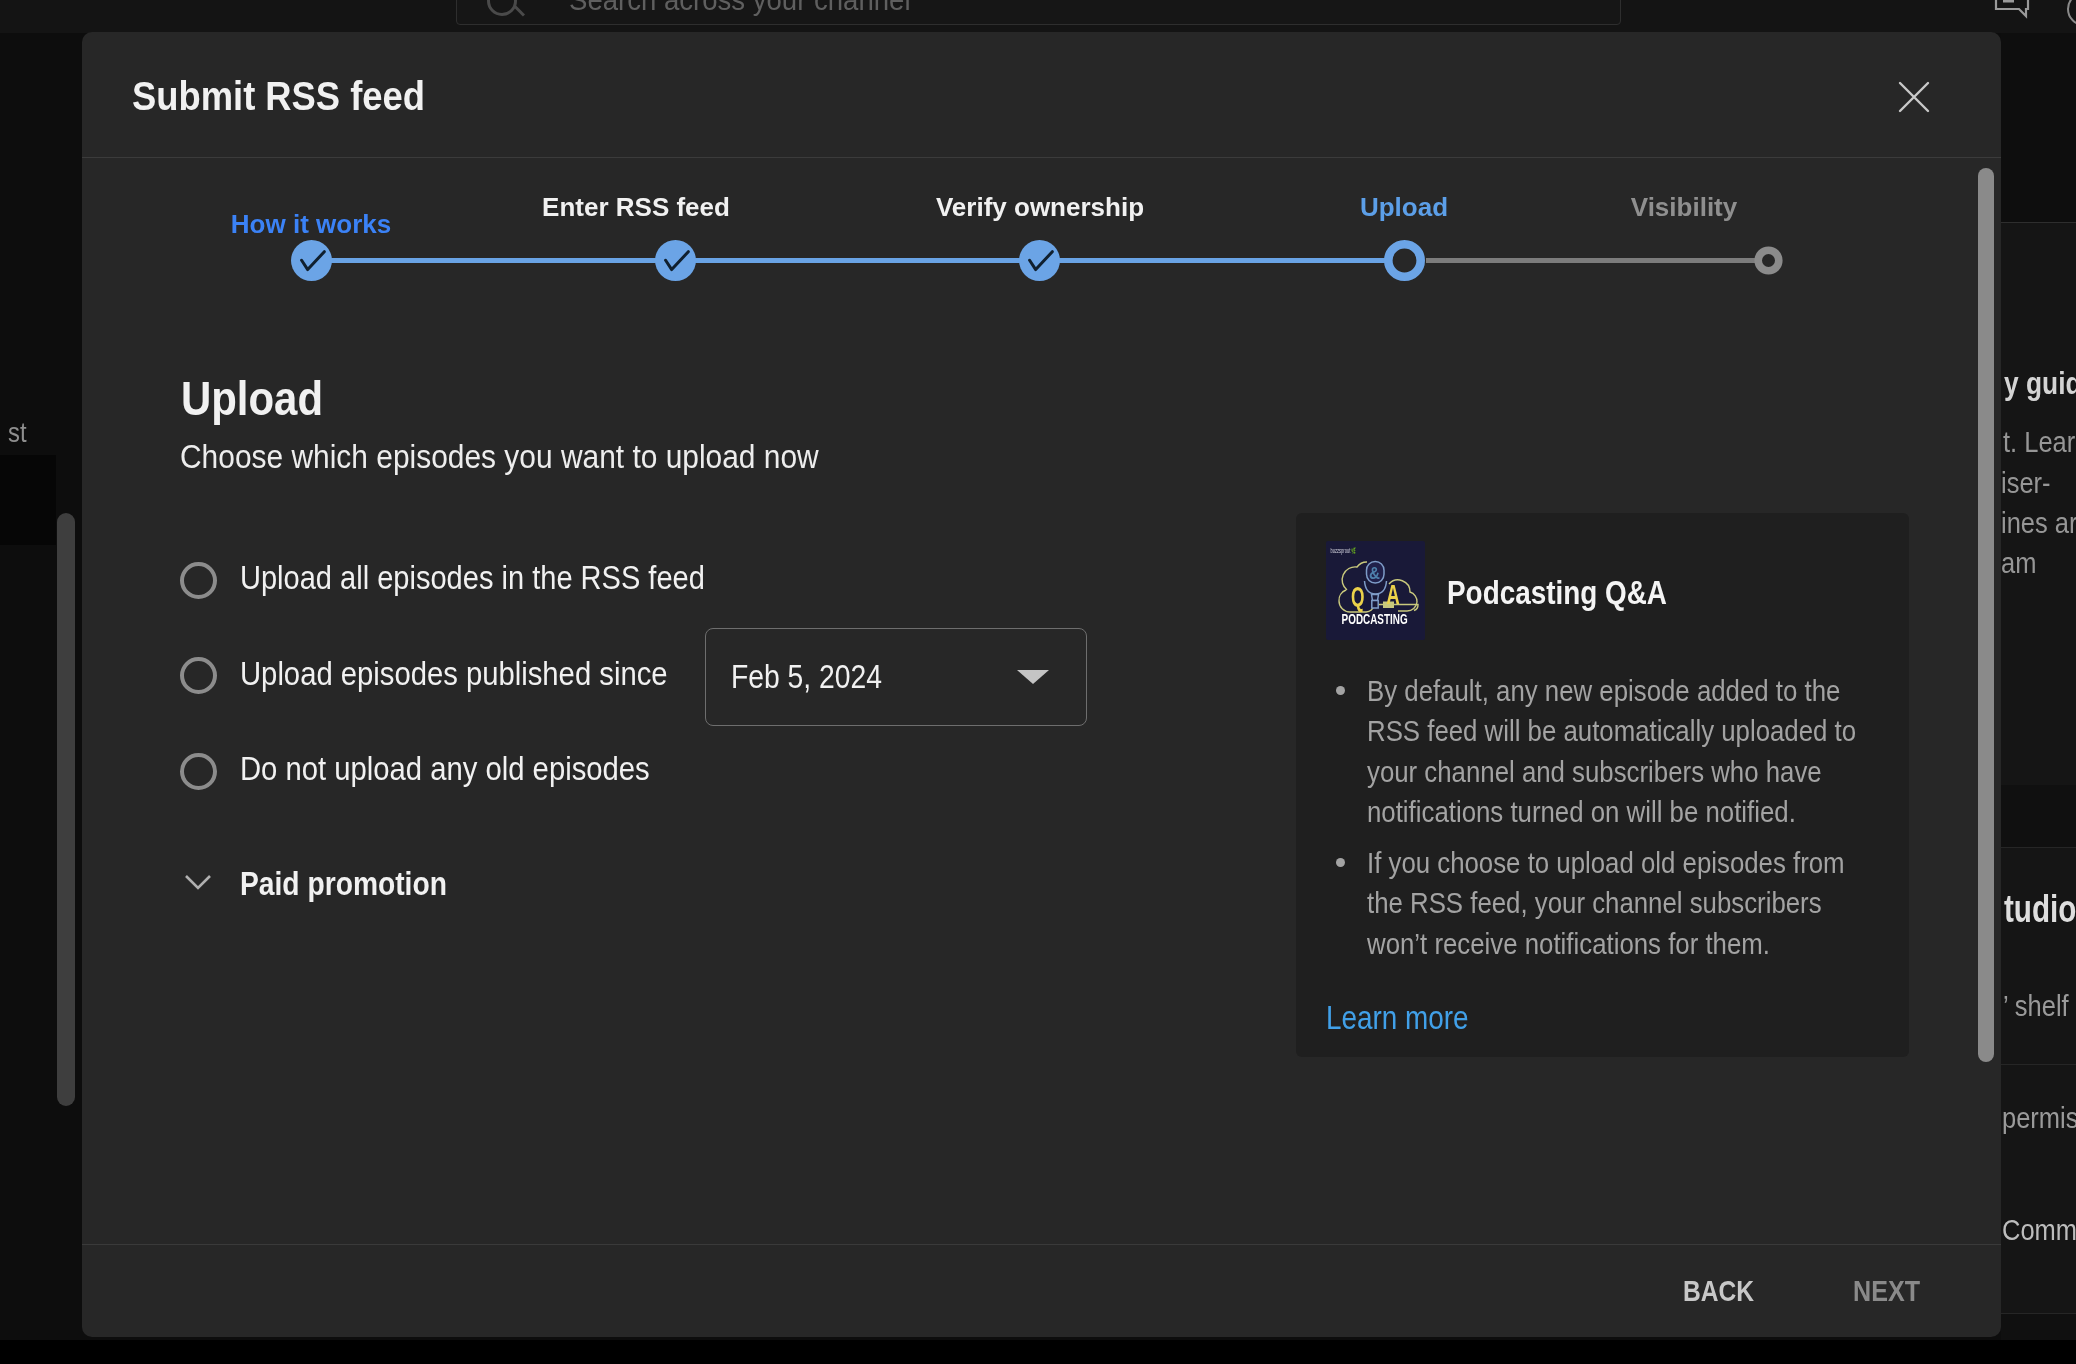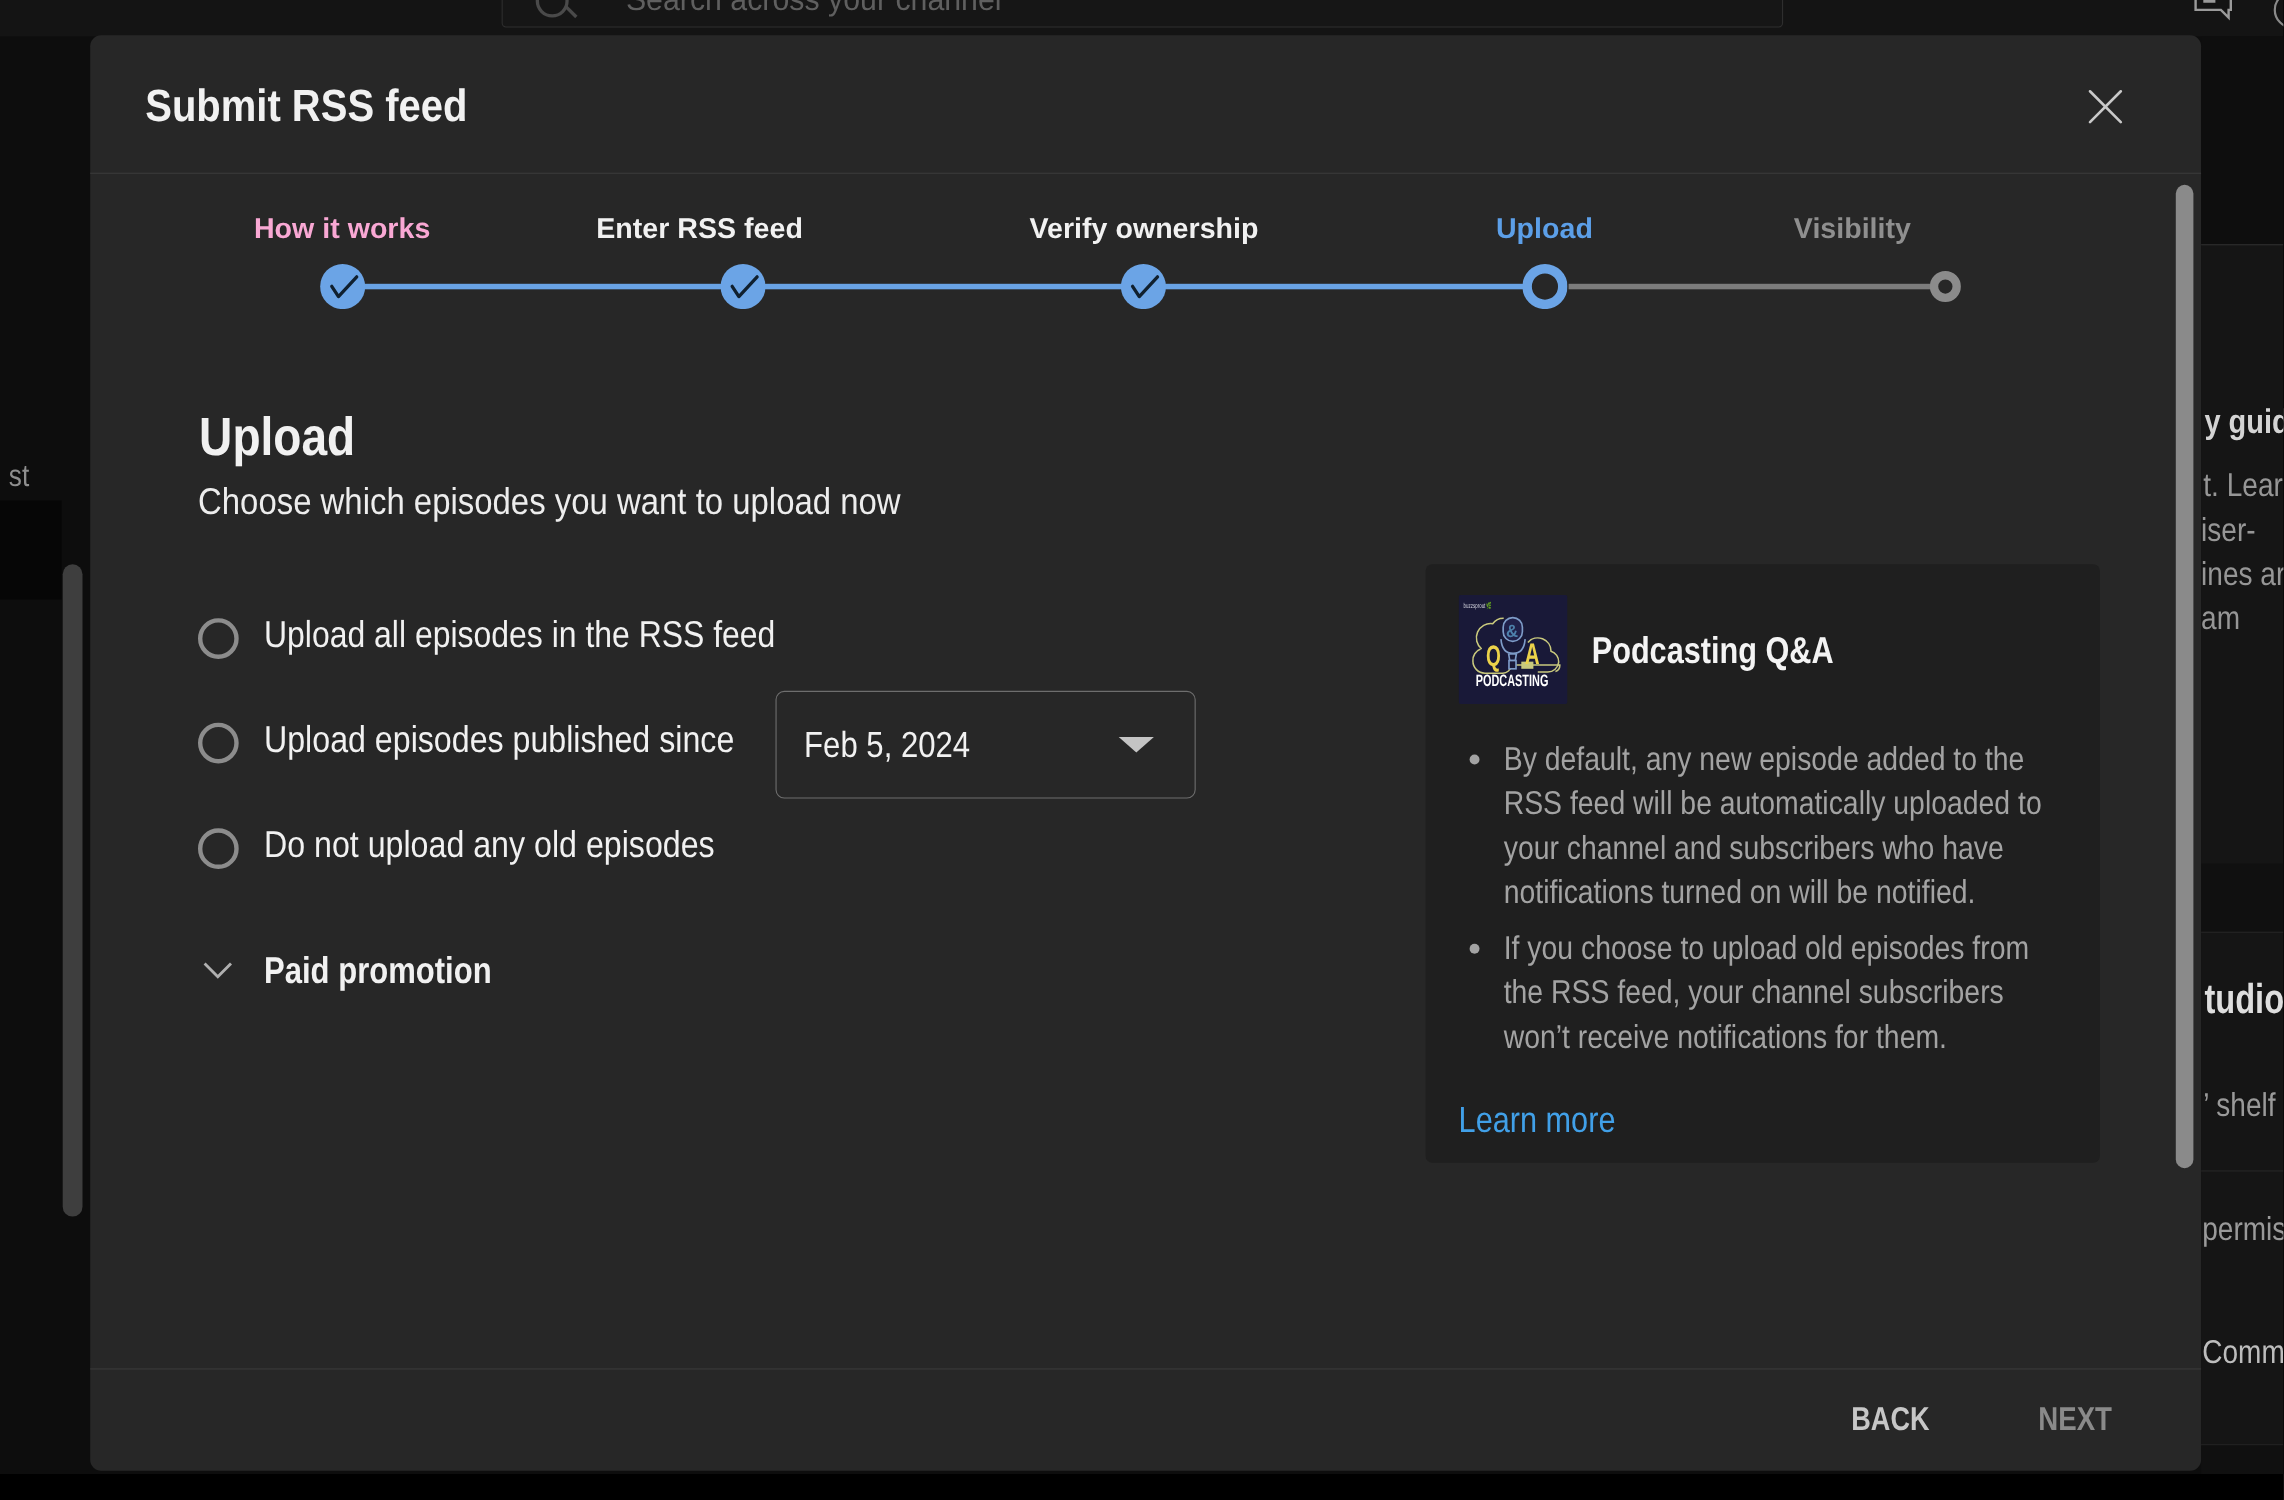--- a/index.html
+++ b/index.html
@@ -53,21 +53,21 @@
   <div class="abs" id="dialog" style="left:82px;top:32px;width:1919px;height:1305px;background:#272727;border-radius:10px;"></div>
 
   <div class="txt" id="title" style="transform-origin:0 0;transform:scaleX(0.887);left:132px;top:76px;font-size:41px;font-weight:bold;color:#f1f1f1;">Submit RSS feed</div>
 
   <svg class="abs" style="left:1897px;top:80px;" width="34" height="34" viewBox="0 0 34 34">
     <path d="M3 3 L31 31 M31 3 L3 31" stroke="#c9c9c9" stroke-width="2.4" stroke-linecap="round"></path>
   </svg>
 
   <div class="abs" style="left:82px;top:157px;width:1919px;height:1px;background:#3b3b3b;"></div>
 
-  <div class="txt step" id="s1" style="left:311px;top:194px;color:#f9a8d4;">How it works</div>
+  <div class="txt step" id="s1" style="left:311px;top:211px;color:#3b82f6;">How it works</div>
   <div class="txt step" id="s2" style="left:636px;top:194px;color:#f1f1f1;">Enter RSS feed</div>
   <div class="txt step" id="s3" style="left:1040px;top:194px;color:#f1f1f1;">Verify ownership</div>
   <div class="txt step" id="s4" style="left:1404px;top:194px;color:#5c9fe8;">Upload</div>
   <div class="txt step" id="s5" style="left:1684px;top:194px;color:#8f8f8f;">Visibility</div>
 
   <div class="abs" style="left:311px;top:258px;width:1075px;height:5px;background:#69a3e5;"></div>
   <div class="abs" style="left:1426px;top:258px;width:329px;height:5px;background:#7c7c7c;"></div>
 
   <svg class="abs" style="left:291px;top:240px;" width="41" height="41" viewBox="0 0 41 41">
     <circle cx="20.5" cy="20.5" r="20.5" fill="#6ba4e6"></circle>

